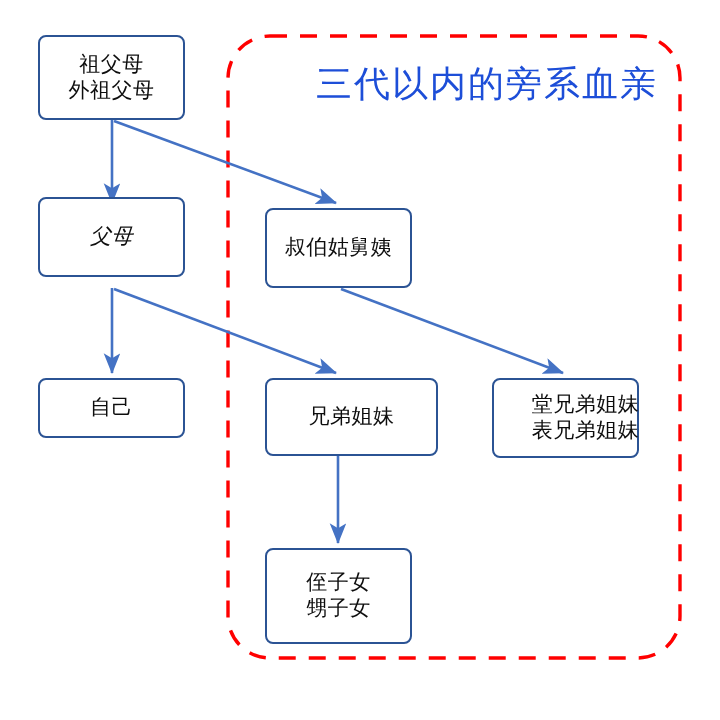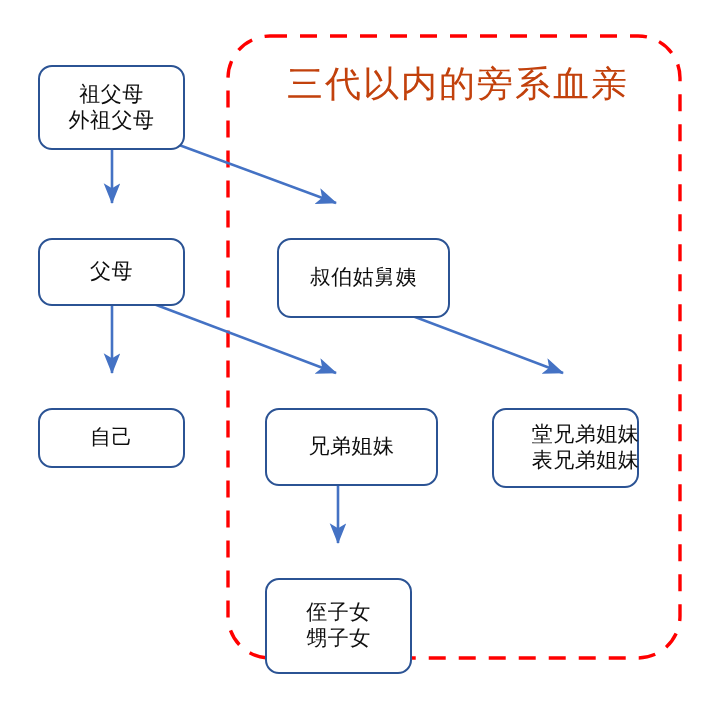--- a/index.html
+++ b/index.html
@@ -20,46 +20,45 @@
     left: 0;
     top: 0;
     width: 720px;
     height: 720px;
   }
   .node {
     position: absolute;
     box-sizing: border-box;
     background: #ffffff;
     border: 2.2px solid #2B5394;
-    border-radius: 14px;
+    border-radius: 8px;
     display: flex;
     align-items: center;
     justify-content: center;
     text-align: center;
     color: #0d0d0d;
     font-size: 21px;
     line-height: 1.22;
     letter-spacing: 0.5px;
     z-index: 3;
-    margin-top: 30px;
   }
   .node .lines {
     display: block;
   }
   .node .lines span {
     display: block;
     white-space: nowrap;
   }
   #group-label {
     position: absolute;
     left: 258px;
     top: 60px;
     width: 400px;
-    text-align: center;
-    color: #c2410c;
+    text-align: right;
+    color: #1d4ed8;
     font-size: 36px;
     letter-spacing: 2px;
     white-space: nowrap;
     z-index: 4;
   }
 </style>
 </head>
 <body>
 
 <div id="canvas">
@@ -85,27 +84,27 @@
 
   <div id="group-label">三代以内的旁系血亲</div>
 
   <div class="node" style="left:38px; top:35px; width:147px; height:85px;">
     <span class="lines">
       <span>祖父母</span>
       <span>外祖父母</span>
     </span>
   </div>
 
-  <div class="node" style="left:38px; top:208px; width:147px; height:68px;">
+  <div class="node" style="left:38px; top:197px; width:147px; height:80px;font-style:italic;">
     <span class="lines">
       <span>父母</span>
     </span>
   </div>
 
-  <div class="node" style="left:277px; top:208px; width:173px; height:80px;">
+  <div class="node" style="left:265px; top:208px; width:147px; height:80px;">
     <span class="lines">
       <span>叔伯姑舅姨</span>
     </span>
   </div>
 
   <div class="node" style="left:38px; top:378px; width:147px; height:60px;">
     <span class="lines">
       <span>自己</span>
     </span>
   </div>

